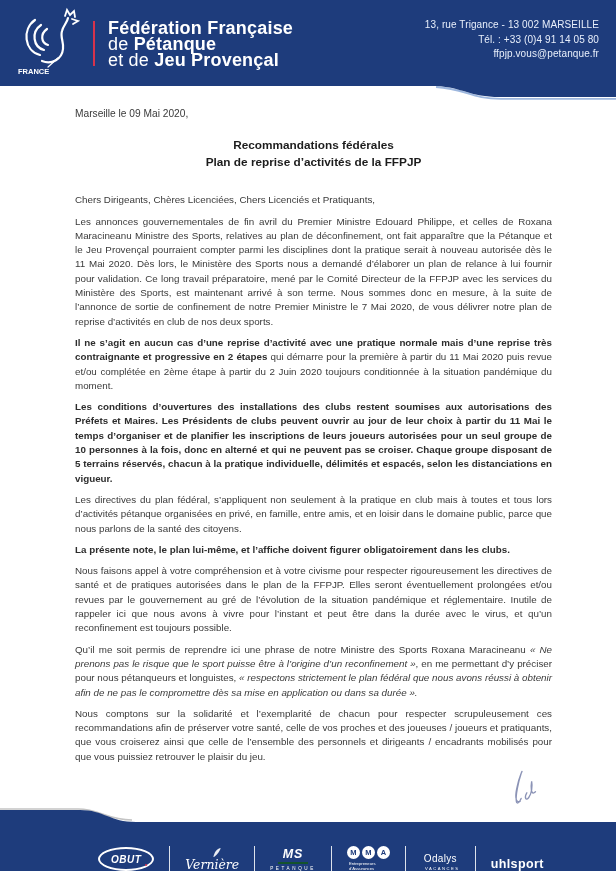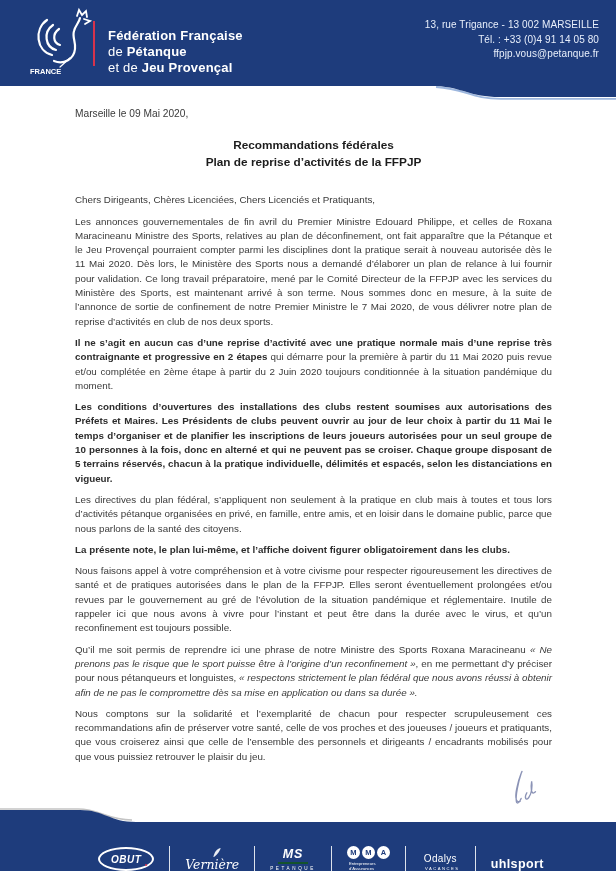--- a/index.html
+++ b/index.html
@@ -4,23 +4,23 @@
 <style>
   html,body{margin:0;padding:0;background:#e9e9e9;}
   .page{
     position:relative;width:616px;height:871px;margin:0 auto;
     background:#ffffff;overflow:hidden;
     font-family:"Liberation Sans",sans-serif;
   }
   
   .header{position:absolute;top:0;left:0;width:616px;height:86px;background:#1e3c7c;}
   .header-ext{position:absolute;top:86px;left:0;width:616px;height:16px;pointer-events:none;}
-  .logo{position:absolute;left:26px;top:5px;width:72px;height:76px;}
+  .logo{position:absolute;left:14px;top:5px;width:72px;height:76px;}
   .red-line{position:absolute;left:93px;top:21px;width:2px;height:45px;background:#d6334c;}
-  .org{position:absolute;left:108px;top:20px;color:#ffffff;font-size:13px;line-height:16px;letter-spacing:.2px;margin-top:8px;}
+  .org{position:absolute;left:108px;top:20px;color:#ffffff;font-size:18px;line-height:16px;letter-spacing:.2px;}
   .org .l1{font-weight:bold;}
   .org b{font-weight:bold;}
   .contact{position:absolute;right:17px;top:18px;color:#e8effb;font-size:10px;line-height:14.5px;text-align:right;letter-spacing:.1px;}
   
   .letter{position:absolute;left:75px;top:99px;width:477px;color:#3a3a3a;
           font-size:9.8px;line-height:14.3px;text-align:justify;}
   .date{text-align:left;font-size:10.2px;margin-top:8px;}
   .title{margin-top:16px;text-align:center;font-weight:bold;font-size:11.8px;line-height:16.5px;color:#1c1c1c;}
   .salutation{margin-top:23px;text-align:left;}
   .letter p{margin:7px 0 0 0;}

